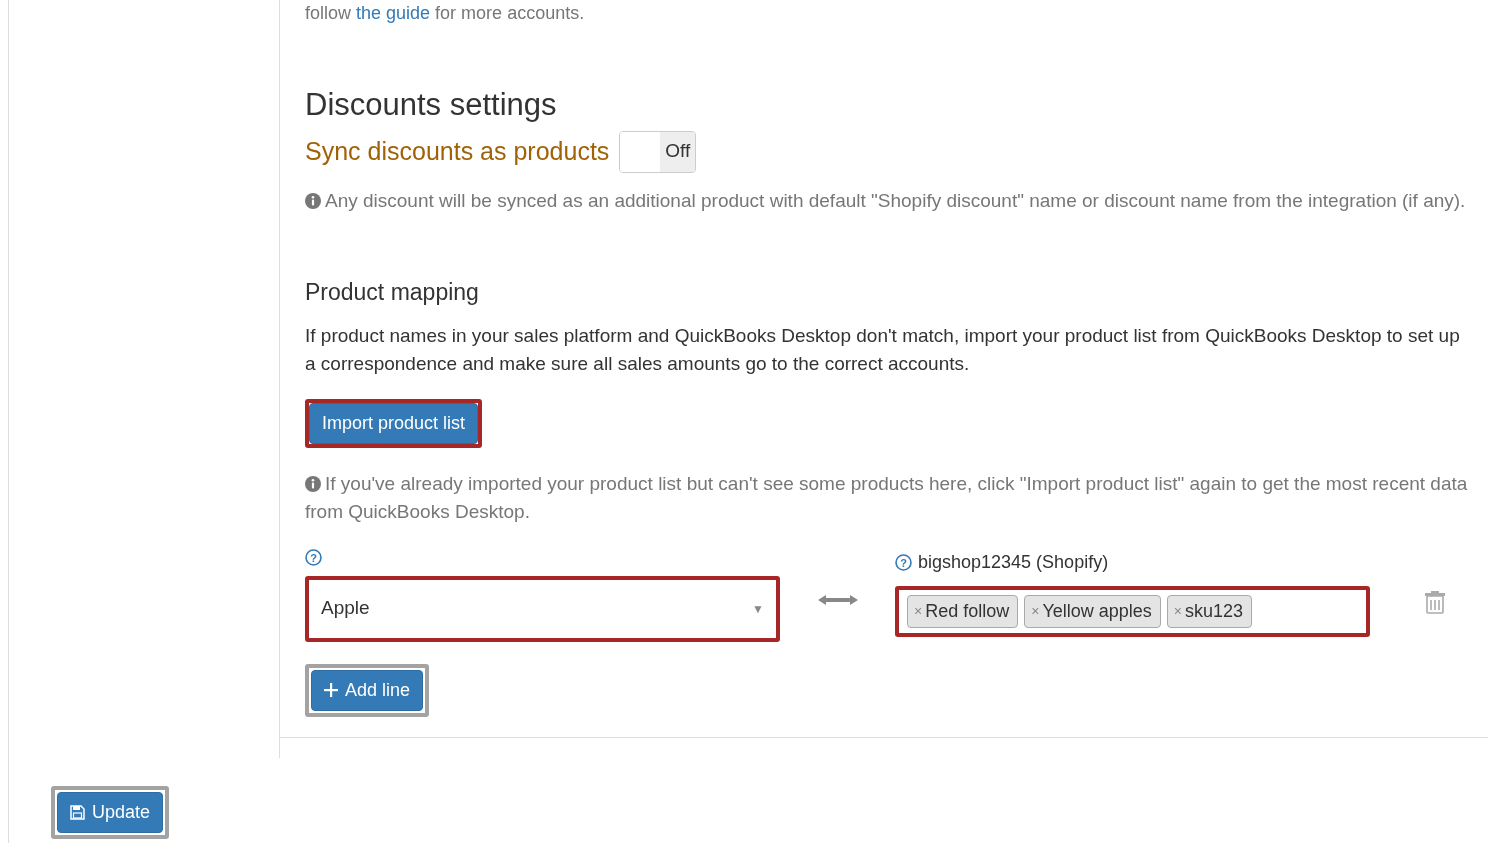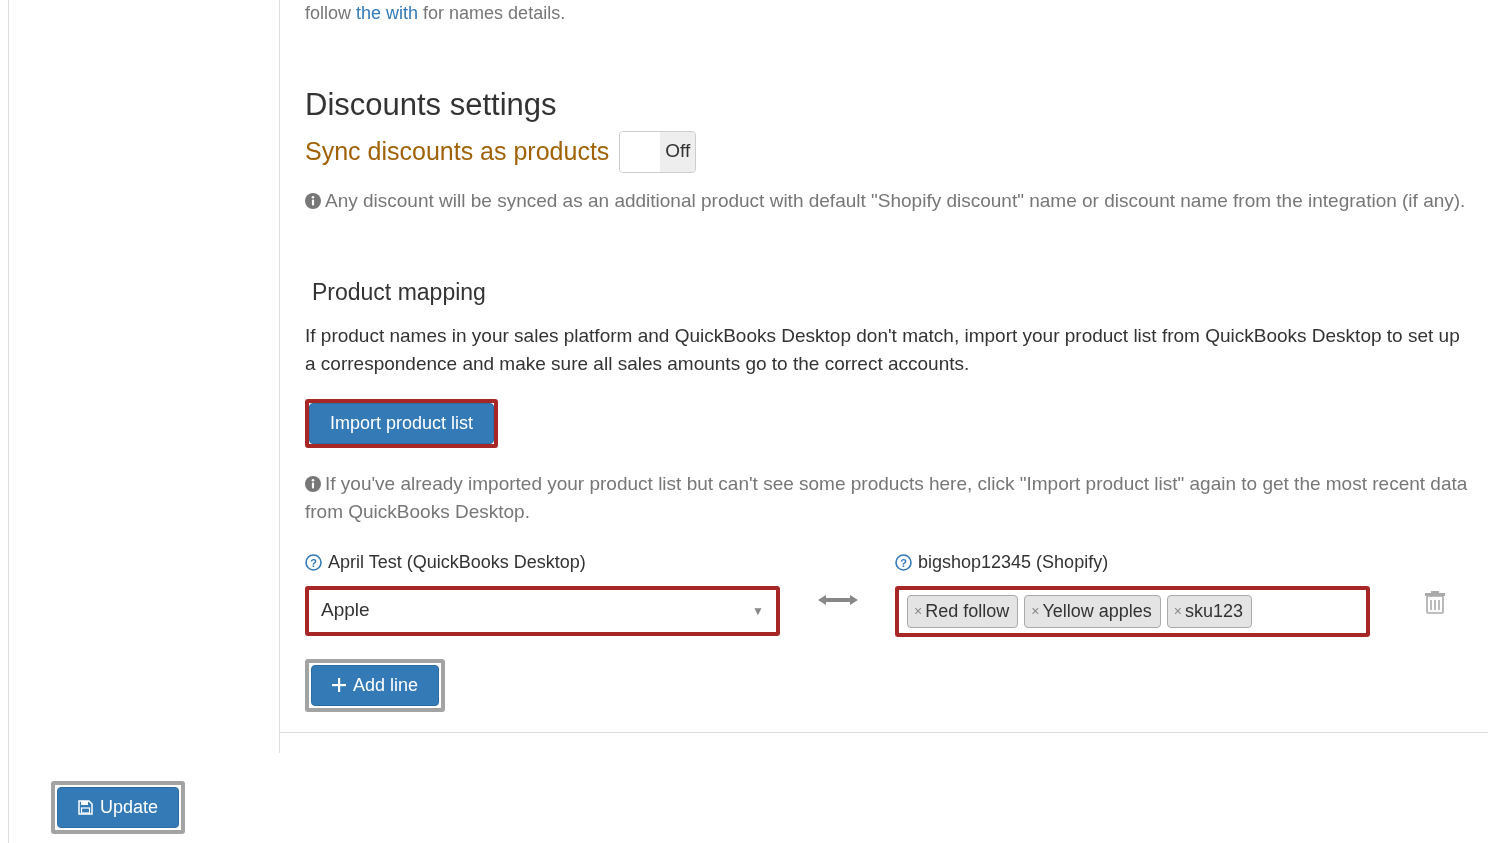--- a/index.html
+++ b/index.html
@@ -63,32 +63,31 @@
       color: #777;
       font-size: 19px;
       margin-bottom: 20px;
     }
     h3.subsection-title {
       font-size: 23px;
       font-weight: 400;
       color: #333;
       margin-top: 60px;
       margin-bottom: 12px;
-      margin-left: 7px;
     }
     .body-text {
       color: #333;
       font-size: 19px;
       margin-bottom: 20px;
     }
     .btn-primary {
       background: #337ab7;
       color: #fff;
       border: 1px solid #2e6da4;
-      padding: 9px 20px;
+      padding: 9px 12px;
       font-size: 18px;
       border-radius: 4px;
       cursor: pointer;
       display: inline-flex;
       align-items: center;
       gap: 7px;
     }
     .highlight-box {
       border: 4px solid #a72626;
       border-radius: 3px;
@@ -133,21 +132,21 @@
       align-items: center;
       gap: 6px;
       margin-bottom: 10px;
       font-size: 18px;
       color: #333;
     }
     .help-icon { color: #337ab7; font-size: 17px; }
     .select-box {
       border: 1px solid #ccc;
       border-radius: 4px;
-      height: 42px;
+      height: 58px;
       display: flex;
       align-items: center;
       justify-content: space-between;
       padding: 0 12px;
       background: #fff;
       font-size: 19px;
       color: #333;
     }
     .select-caret { color: #888; font-size: 12px; }
     .tag-input-box {
@@ -199,21 +198,21 @@
       border: none;
       border-radius: 0;
     }
   </style>
 </head>
 <body>
 
 <div class="page-wrapper">
   <div class="content-panel">
     <p class="intro-text">
-      <span>follow </span><a class="link">the with</a><span> for names details.</span>
+      <span>follow </span><a class="link">the guide</a><span> for more accounts.</span>
     </p>
 
     <h2 class="section-title">Discounts settings</h2>
 
     <div class="inline-label-row">
       <span class="inline-label">Sync discounts as products</span>
       <div class="toggle-box">
         <div class="toggle-half"></div>
         <div class="toggle-off">Off</div>
       </div>
@@ -251,21 +250,20 @@
 
     <div class="mapping-row">
       <div class="mapping-col left">
         <div class="col-header">
           <span class="help-icon">
             <svg width="17" height="17" viewBox="0 0 17 17">
                 <circle cx="8.5" cy="8.5" r="7.5" fill="none" stroke="#337ab7" stroke-width="1.6"></circle>
                 <text x="8.5" y="12.5" text-anchor="middle" font-size="11" font-weight="bold" fill="#337ab7" font-family="Arial">?</text>
               </svg>
           </span>
-          <span>April Test (QuickBooks Desktop)</span>
         </div>
         <div class="highlight-select">
           <div class="select-box">
             <span>Apple</span>
             <span class="select-caret">▼</span>
           </div>
         </div>
       </div>
 
       <div class="mapping-arrow">

